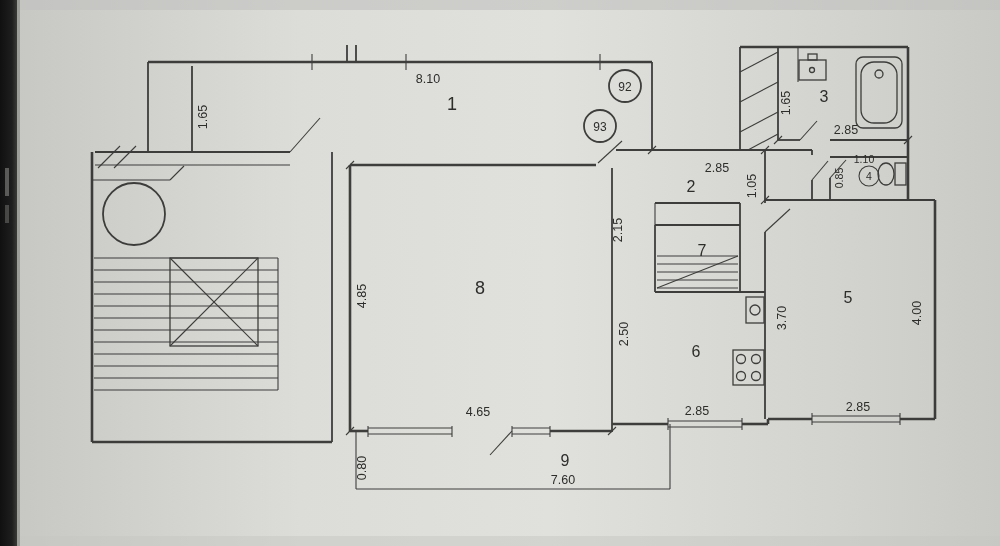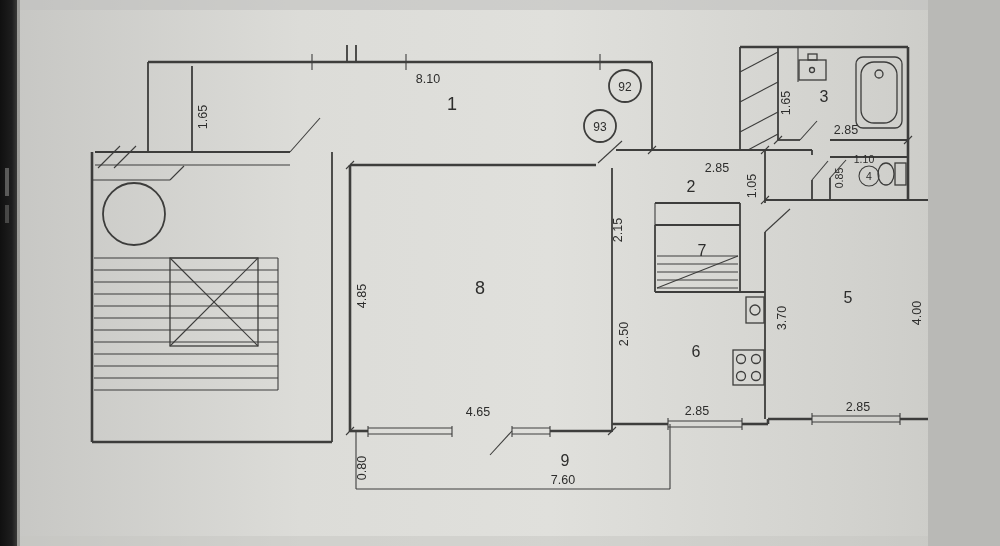--- a/index.html
+++ b/index.html
@@ -1,17 +1,17 @@
 <!DOCTYPE html>
 <html style="--ink: #2d2d2c; --paper: #d7d7d3; --strip: #181818;"><head>
 <meta charset="utf-8">
 <style>
   :root { --ink:#2d2d2c; --paper:#d7d7d3; --strip:#181818; }
   html,body { margin:0; padding:0; background:#b9b9b6; }
-  .page { width:928px; height:546px; position:relative; overflow:hidden; }
+  .page { width:1000px; height:546px; position:relative; overflow:hidden; }
   svg { display:block; }
   g.draw * { stroke:var(--ink); fill:none; stroke-linecap:butt; }
   g.draw { opacity:.9; }
   .w3 { stroke-width:2.6px; }
   .w2 { stroke-width:1.8px; }
   .w1 { stroke-width:1.1px; }
   .fx { stroke-width:1.3px; }
   text { fill:var(--ink); font-family:"Liberation Sans",sans-serif; stroke:none; }
   .dim  { font-size:12.5px; }
   .dimS { font-size:10.5px; }

